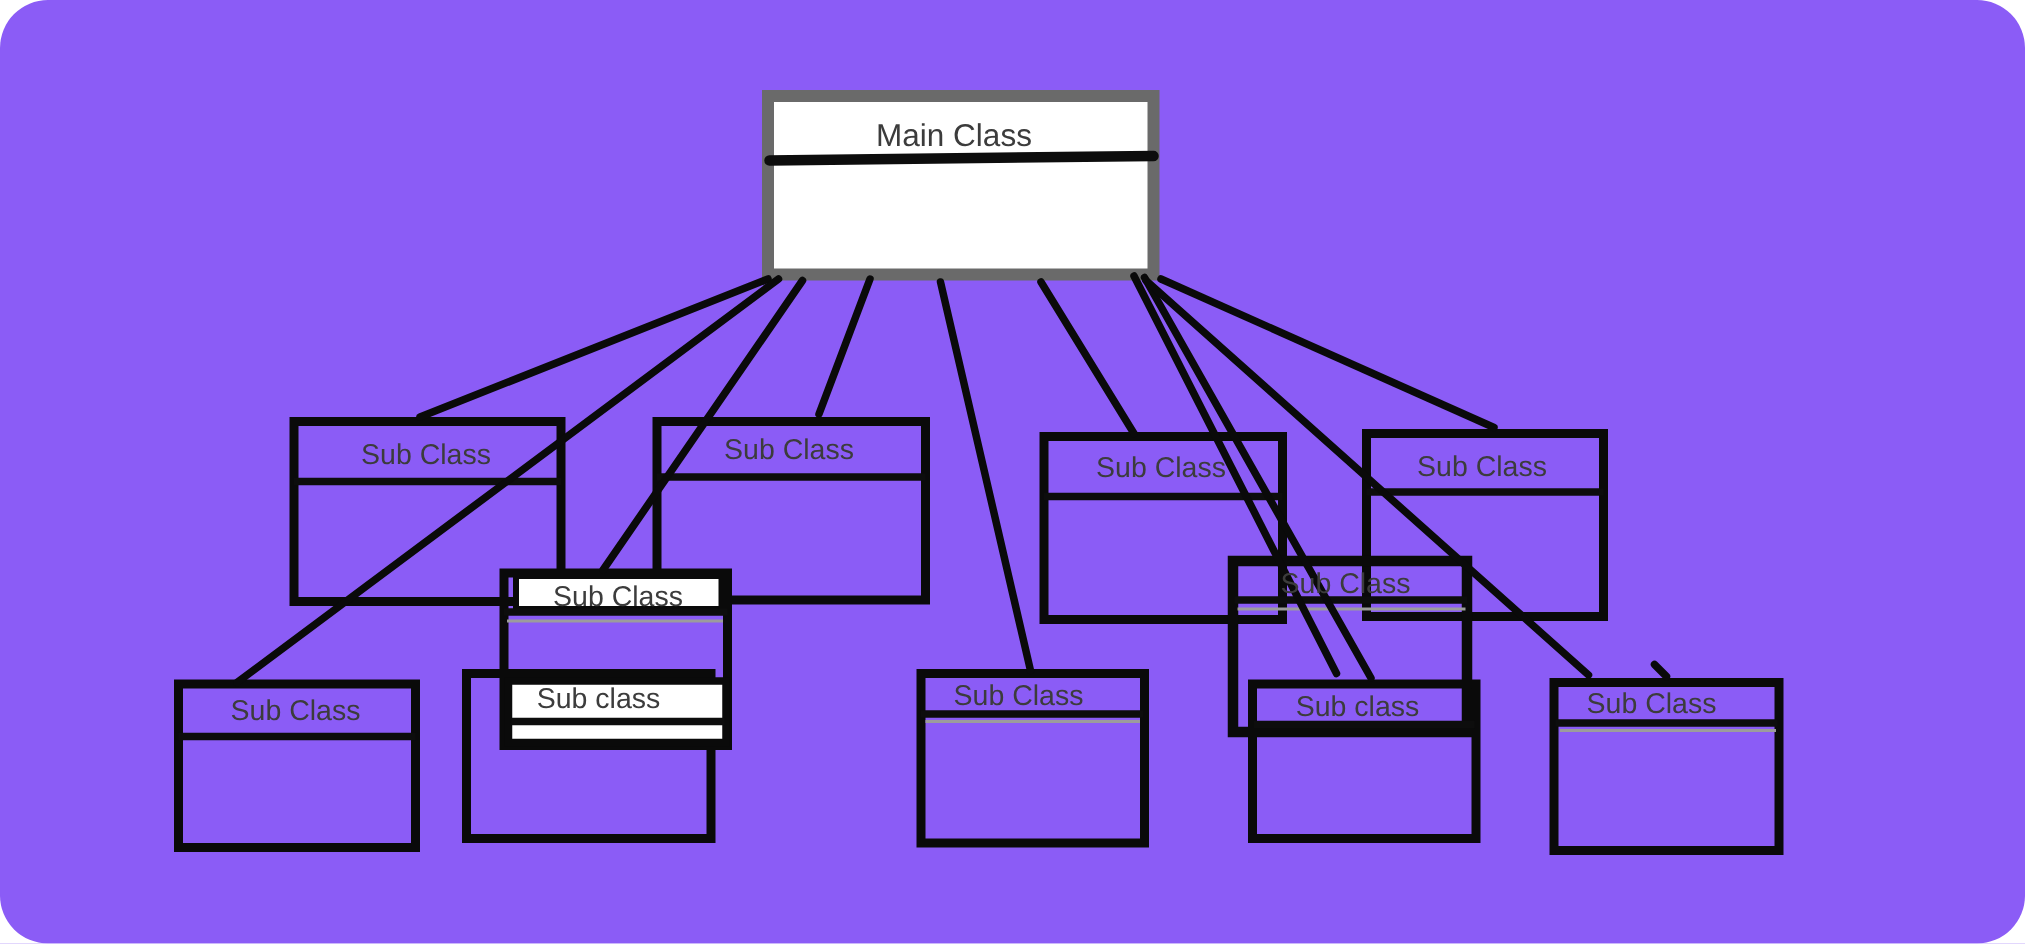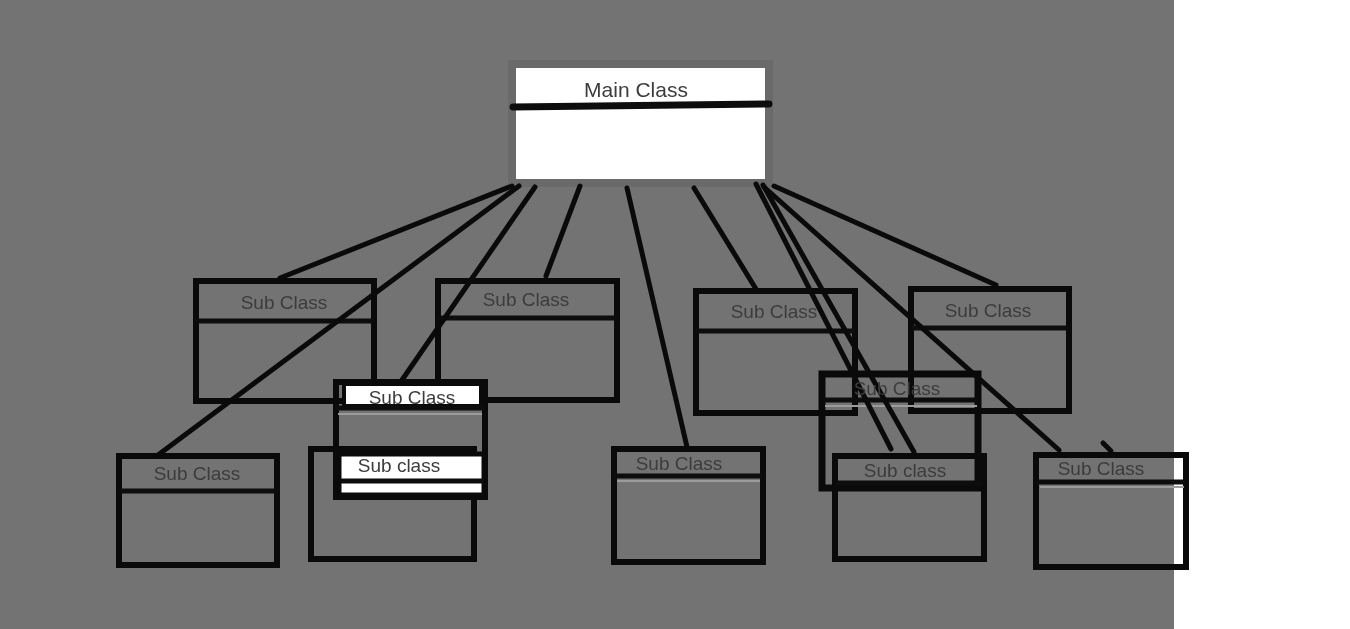--- a/index.html
+++ b/index.html
@@ -6,23 +6,24 @@
     margin: 0;
     padding: 0;
     background: #ffffff;
     width: 1350px;
     height: 629px;
     overflow: hidden;
     font-family: "Liberation Sans", sans-serif;
   }
   .canvas-wrap {
     position: relative;
-    width: 1174px;
+    width: 1350px;
     height: 629px;
-    background: #737373;
+    background: #8b5cf6;
+    border-radius: 32px;
   }
   svg { display: block; }
   text {
     font-family: "Liberation Sans", sans-serif;
     fill: #3c3c3c;
   }
   .box-label { font-size: 19px; }
   .main-label { font-size: 21px; }
 </style>
 </head>

